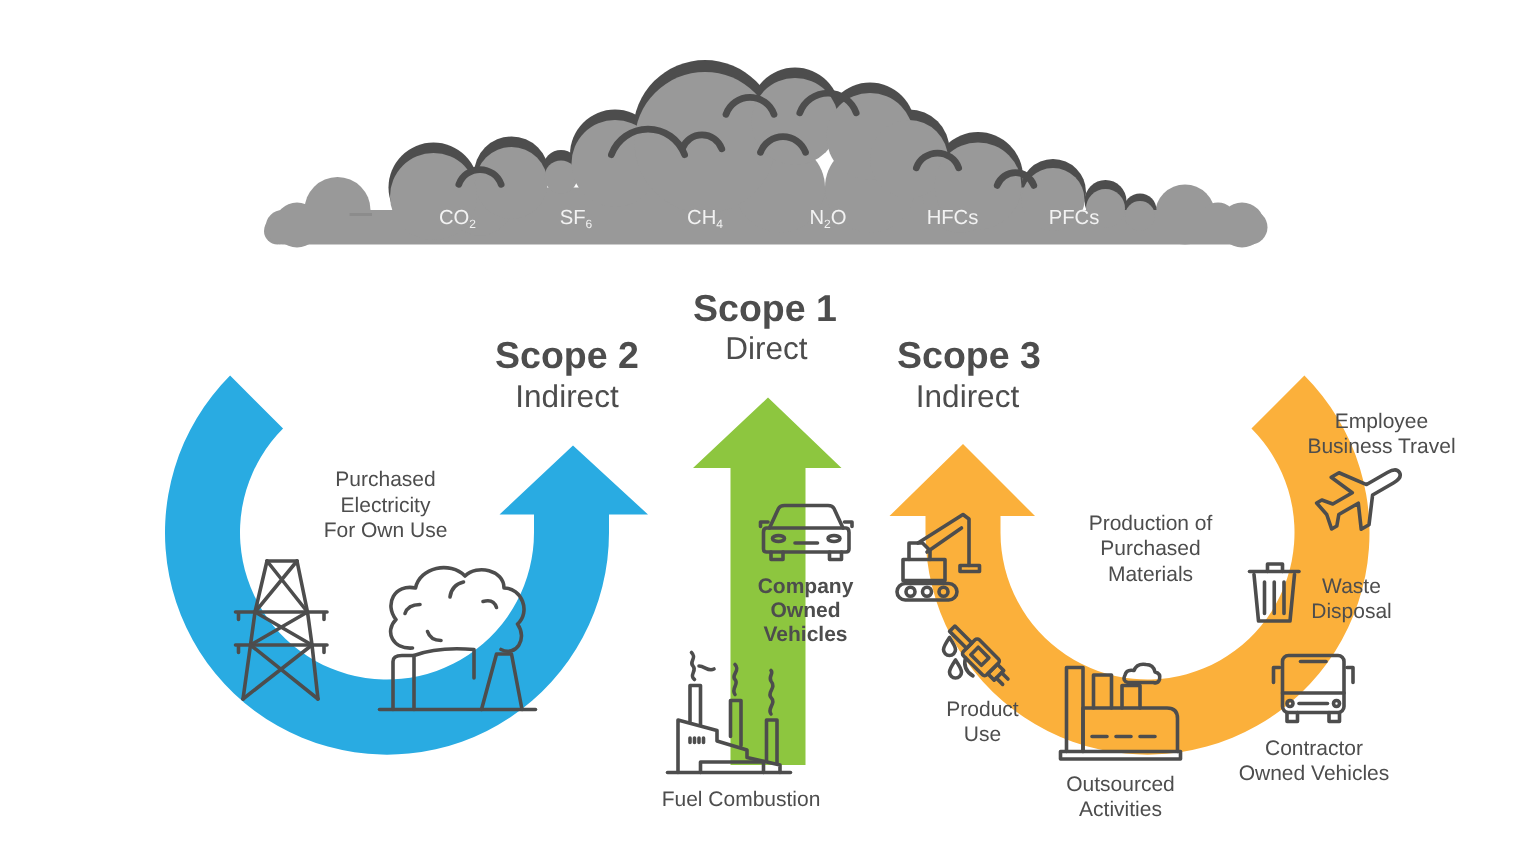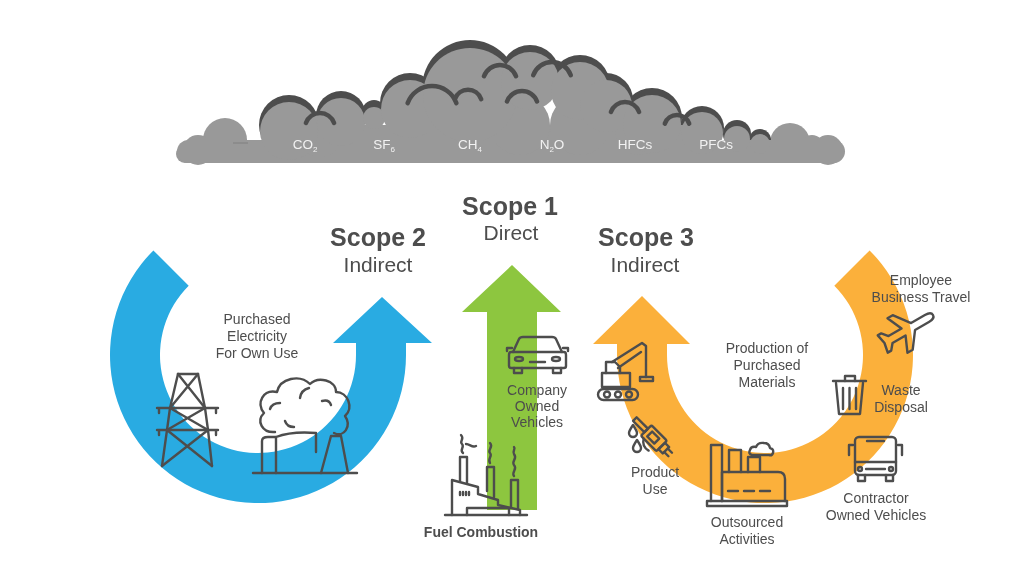--- a/index.html
+++ b/index.html
@@ -221,27 +221,27 @@
 
   <div class="txt scope-title" style="left:646px; top:222px;">Scope 3</div>
   <div class="txt scope-sub" style="left:645px; top:253px;">Indirect</div>
 
   <div class="txt lbl" style="left:257px; top:311px;">
     <div>Purchased</div>
     <div>Electricity</div>
     <div>For Own Use</div>
   </div>
 
-  <div class="txt lbl tight" style="left:537px; top:382px;">
+  <div class="txt lbl tight" style="left:537px; top:382px;font-weight:bold;">
     <div>Company</div>
     <div>Owned</div>
     <div>Vehicles</div>
   </div>
 
-  <div class="txt lbl" style="left:481px; top:524px;font-weight:bold;">
+  <div class="txt lbl" style="left:494px; top:524px;">
     <div>Fuel Combustion</div>
   </div>
 
   <div class="txt lbl" style="left:767px; top:340px;">
     <div>Production of</div>
     <div>Purchased</div>
     <div>Materials</div>
   </div>
 
   <div class="txt lbl" style="left:655px; top:464px;">

